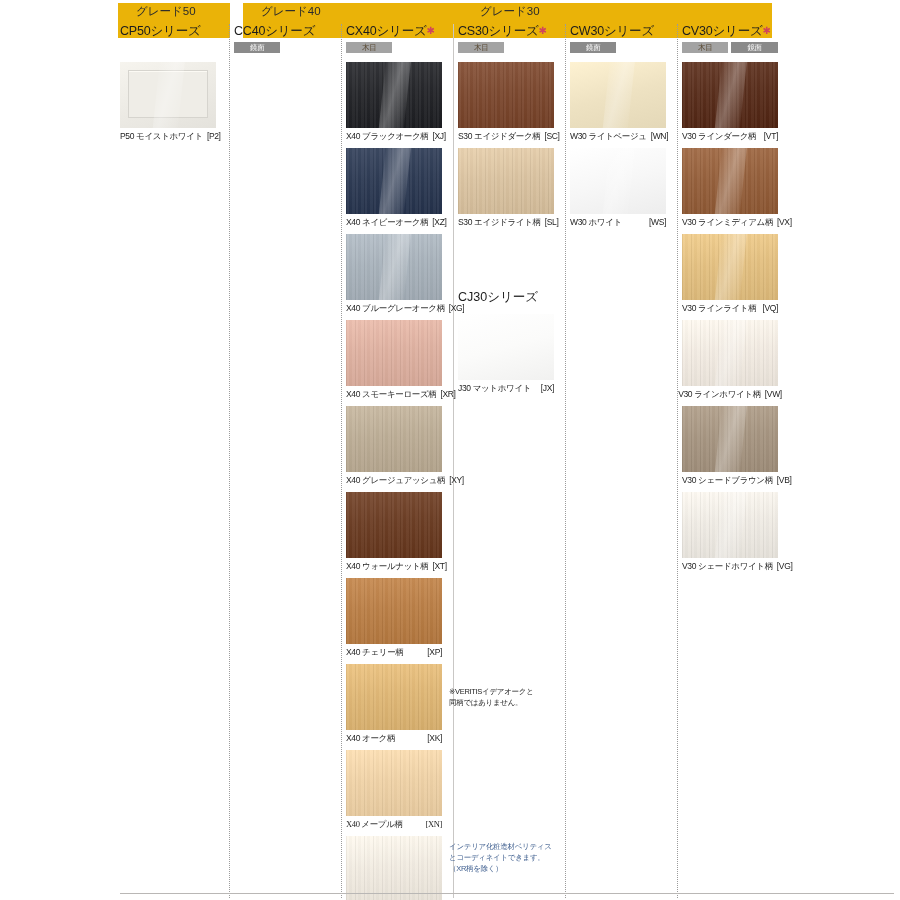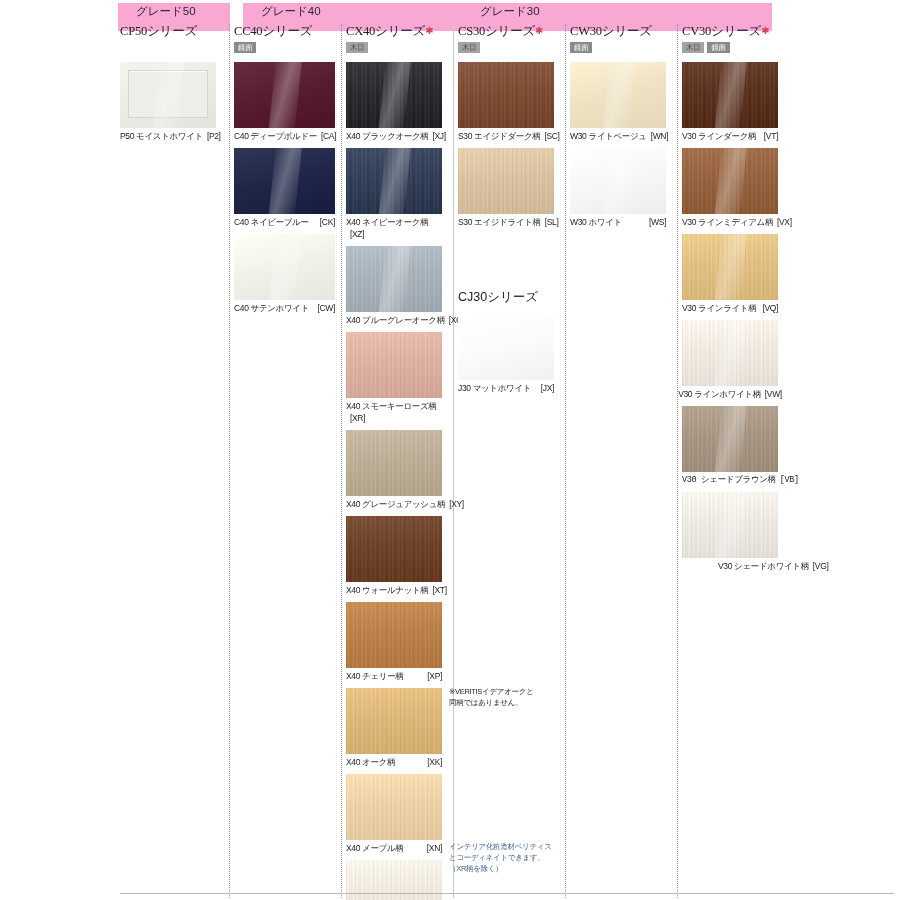--- a/index.html
+++ b/index.html
@@ -13,51 +13,50 @@
   #sheet {
     position: relative;
     width: 900px; height: 900px;
     background: #fff;
   }
 
   
   .grade-band {
     position: absolute;
     top: 3px;
-    height: 28px;
-    background: #f9a8d4;
+    height: 35px;
+    background: #eab308;
     color: #2b2b2b;
     font-size: 11.5px;
     line-height: 17px;
     padding-left: 18px;
     white-space: nowrap;
   }
 
   
   .col {
     position: absolute;
     top: 24px;
   }
   .col-title {
     font-size: 12.5px;
     color: #1d1d1d;
     line-height: 14px;
     white-space: nowrap;
     letter-spacing: -0.2px;
-    font-family: Liberation Serif, serif;
   }
   .col-title .ast { color: #d0455c; font-size: 10px; vertical-align: 1px; }
 
   .badges { margin-top: 4px; height: 13px; white-space: nowrap; }
   .badge {
     display: inline-block;
     font-size: 7.5px;
     line-height: 11px;
     height: 11px;
-    padding: 0 4px;
+    padding: 0 16px;
     margin-right: 3px;
     color: #3a332c;
     letter-spacing: -0.3px;
     vertical-align: top;
   }
   .badge.wood   { background: #a3a3a3; color: #5a4a34; }
   .badge.mirror { background: #8a8a8a; color: #ffffff; }
 
   
   .swatches { margin-top: 7px; }
@@ -173,72 +172,49 @@
             <div class="sw-label" style="width: 96px;">
               <span class="nm">P50 モイストホワイト</span>
               <span class="cd">[P2]</span>
             </div>
           </div>
         </div>
       </div>
       <div class="col" style="left: 234px;">
         <div class="col-title">CC40シリーズ</div>
         <div class="badges"><span class="badge mirror">鏡面</span></div>
-        <div class="swatches">
-          <div class="sw-item">
-            <div class="sw-box sw-gloss" style="width: 101px; height: 66px; background: linear-gradient(165deg, rgb(103, 44, 62) 0%, rgb(87, 28, 46) 50%, rgb(77, 18, 36) 100%);"></div>
-            <div class="sw-label" style="width: 101px;">
-              <span class="nm">C40 ディープボルドー</span>
-              <span class="cd">[CA]</span>
-            </div>
-          </div>
-          <div class="sw-item">
-            <div class="sw-box sw-gloss" style="width: 101px; height: 66px; background: linear-gradient(165deg, rgb(47, 54, 87) 0%, rgb(31, 38, 71) 50%, rgb(21, 28, 61) 100%);"></div>
-            <div class="sw-label" style="width: 101px;">
-              <span class="nm">C40 ネイビーブルー</span>
-              <span class="cd">[CK]</span>
-            </div>
-          </div>
-          <div class="sw-item">
-            <div class="sw-box sw-gloss" style="width: 101px; height: 66px; background: linear-gradient(165deg, rgb(255, 255, 249) 0%, rgb(242, 241, 233) 50%, rgb(232, 231, 223) 100%);"></div>
-            <div class="sw-label" style="width: 101px;">
-              <span class="nm">C40 サテンホワイト</span>
-              <span class="cd">[CW]</span>
-            </div>
-          </div>
-        </div>
       </div>
       <div class="col" style="left: 346px;">
         <div class="col-title">CX40シリーズ<span class="ast">✱</span></div>
         <div class="badges"><span class="badge wood">木目</span></div>
         <div class="swatches">
           <div class="sw-item">
             <div class="sw-box sw-gloss" style="width: 96px; height: 66px; background: repeating-linear-gradient(90deg, rgba(0, 0, 0, 0.055) 0px, rgba(0, 0, 0, 0.055) 1px, rgba(255, 255, 255, 0.05) 1px, rgba(255, 255, 255, 0.05) 3px, rgba(0, 0, 0, 0.02) 3px, rgba(0, 0, 0, 0.02) 6px, rgba(255, 255, 255, 0.04) 6px, rgba(255, 255, 255, 0.04) 9px), linear-gradient(175deg, rgb(53, 54, 58) 0%, rgb(39, 40, 44) 45%, rgb(27, 28, 32) 100%);"></div>
             <div class="sw-label" style="width: 96px;">
               <span class="nm">X40 ブラックオーク柄</span>
               <span class="cd">[XJ]</span>
             </div>
           </div>
           <div class="sw-item">
             <div class="sw-box sw-gloss" style="width: 96px; height: 66px; background: repeating-linear-gradient(90deg, rgba(0, 0, 0, 0.055) 0px, rgba(0, 0, 0, 0.055) 1px, rgba(255, 255, 255, 0.05) 1px, rgba(255, 255, 255, 0.05) 3px, rgba(0, 0, 0, 0.02) 3px, rgba(0, 0, 0, 0.02) 6px, rgba(255, 255, 255, 0.04) 6px, rgba(255, 255, 255, 0.04) 9px), linear-gradient(175deg, rgb(61, 74, 99) 0%, rgb(47, 60, 85) 45%, rgb(35, 48, 73) 100%);"></div>
-            <div class="sw-label" style="width: 96px; flex-direction: column;">
+            <div class="sw-label" style="width: 96px;">
               <span class="nm">X40 ネイビーオーク柄</span>
               <span class="cd">[XZ]</span>
             </div>
           </div>
           <div class="sw-item">
             <div class="sw-box sw-gloss" style="width: 96px; height: 66px; background: repeating-linear-gradient(90deg, rgba(0, 0, 0, 0.055) 0px, rgba(0, 0, 0, 0.055) 1px, rgba(255, 255, 255, 0.05) 1px, rgba(255, 255, 255, 0.05) 3px, rgba(0, 0, 0, 0.02) 3px, rgba(0, 0, 0, 0.02) 6px, rgba(255, 255, 255, 0.04) 6px, rgba(255, 255, 255, 0.04) 9px), linear-gradient(175deg, rgb(183, 193, 202) 0%, rgb(169, 179, 188) 45%, rgb(157, 167, 176) 100%);"></div>
             <div class="sw-label" style="width: 96px;">
               <span class="nm">X40 ブルーグレーオーク柄</span>
               <span class="cd">[XG]</span>
             </div>
           </div>
           <div class="sw-item">
             <div class="sw-box" style="width: 96px; height: 66px; background: repeating-linear-gradient(90deg, rgba(0, 0, 0, 0.055) 0px, rgba(0, 0, 0, 0.055) 1px, rgba(255, 255, 255, 0.05) 1px, rgba(255, 255, 255, 0.05) 3px, rgba(0, 0, 0, 0.02) 3px, rgba(0, 0, 0, 0.02) 6px, rgba(255, 255, 255, 0.04) 6px, rgba(255, 255, 255, 0.04) 9px), linear-gradient(175deg, rgb(237, 192, 176) 0%, rgb(223, 178, 162) 45%, rgb(211, 166, 150) 100%);"></div>
-            <div class="sw-label" style="width: 96px; flex-direction: column;">
+            <div class="sw-label" style="width: 96px;">
               <span class="nm">X40 スモーキーローズ柄</span>
               <span class="cd">[XR]</span>
             </div>
           </div>
           <div class="sw-item">
             <div class="sw-box" style="width: 96px; height: 66px; background: repeating-linear-gradient(90deg, rgba(0, 0, 0, 0.055) 0px, rgba(0, 0, 0, 0.055) 1px, rgba(255, 255, 255, 0.05) 1px, rgba(255, 255, 255, 0.05) 3px, rgba(0, 0, 0, 0.02) 3px, rgba(0, 0, 0, 0.02) 6px, rgba(255, 255, 255, 0.04) 6px, rgba(255, 255, 255, 0.04) 9px), linear-gradient(175deg, rgb(203, 188, 165) 0%, rgb(189, 174, 151) 45%, rgb(177, 162, 139) 100%);"></div>
             <div class="sw-label" style="width: 96px;">
               <span class="nm">X40 グレージュアッシュ柄</span>
               <span class="cd">[XY]</span>
             </div>
@@ -259,21 +235,21 @@
           </div>
           <div class="sw-item">
             <div class="sw-box" style="width: 96px; height: 66px; background: repeating-linear-gradient(90deg, rgba(0, 0, 0, 0.055) 0px, rgba(0, 0, 0, 0.055) 1px, rgba(255, 255, 255, 0.05) 1px, rgba(255, 255, 255, 0.05) 3px, rgba(0, 0, 0, 0.02) 3px, rgba(0, 0, 0, 0.02) 6px, rgba(255, 255, 255, 0.04) 6px, rgba(255, 255, 255, 0.04) 9px), linear-gradient(175deg, rgb(238, 198, 133) 0%, rgb(224, 184, 119) 45%, rgb(212, 172, 107) 100%);"></div>
             <div class="sw-label" style="width: 96px;">
               <span class="nm">X40 オーク柄</span>
               <span class="cd">[XK]</span>
             </div>
           </div>
           <div class="sw-item">
             <div class="sw-box" style="width: 96px; height: 66px; background: repeating-linear-gradient(90deg, rgba(0, 0, 0, 0.055) 0px, rgba(0, 0, 0, 0.055) 1px, rgba(255, 255, 255, 0.05) 1px, rgba(255, 255, 255, 0.05) 3px, rgba(0, 0, 0, 0.02) 3px, rgba(0, 0, 0, 0.02) 6px, rgba(255, 255, 255, 0.04) 6px, rgba(255, 255, 255, 0.04) 9px), linear-gradient(175deg, rgb(254, 225, 182) 0%, rgb(240, 211, 168) 45%, rgb(228, 199, 156) 100%);"></div>
-            <div class="sw-label" style="width: 96px;">
+            <div class="sw-label" style="width: 96px; font-family: Liberation Serif, serif;">
               <span class="nm">X40 メープル柄</span>
               <span class="cd">[XN]</span>
             </div>
           </div>
           <div class="sw-item">
             <div class="sw-box" style="width: 96px; height: 66px; background: repeating-linear-gradient(90deg, rgba(0, 0, 0, 0.055) 0px, rgba(0, 0, 0, 0.055) 1px, rgba(255, 255, 255, 0.05) 1px, rgba(255, 255, 255, 0.05) 3px, rgba(0, 0, 0, 0.02) 3px, rgba(0, 0, 0, 0.02) 6px, rgba(255, 255, 255, 0.04) 6px, rgba(255, 255, 255, 0.04) 9px), linear-gradient(175deg, rgb(255, 250, 240) 0%, rgb(242, 236, 226) 45%, rgb(230, 224, 214) 100%);"></div>
           </div>
         </div>
       </div>
       <div class="col" style="left: 458px;">
@@ -343,28 +319,28 @@
           </div>
           <div class="sw-item">
             <div class="sw-box sw-gloss" style="width: 96px; height: 66px; background: repeating-linear-gradient(90deg, rgba(0, 0, 0, 0.055) 0px, rgba(0, 0, 0, 0.055) 1px, rgba(255, 255, 255, 0.05) 1px, rgba(255, 255, 255, 0.05) 3px, rgba(0, 0, 0, 0.02) 3px, rgba(0, 0, 0, 0.02) 6px, rgba(255, 255, 255, 0.04) 6px, rgba(255, 255, 255, 0.04) 9px), linear-gradient(175deg, rgb(255, 250, 241) 0%, rgb(243, 236, 227) 45%, rgb(231, 224, 215) 100%);"></div>
             <div class="sw-label" style="width: 96px; justify-content: center;">
               <span class="nm">V30 ラインホワイト柄</span>
               <span class="cd">[VW]</span>
             </div>
           </div>
           <div class="sw-item">
             <div class="sw-box sw-gloss" style="width: 96px; height: 66px; background: repeating-linear-gradient(90deg, rgba(0, 0, 0, 0.055) 0px, rgba(0, 0, 0, 0.055) 1px, rgba(255, 255, 255, 0.05) 1px, rgba(255, 255, 255, 0.05) 3px, rgba(0, 0, 0, 0.02) 3px, rgba(0, 0, 0, 0.02) 6px, rgba(255, 255, 255, 0.04) 6px, rgba(255, 255, 255, 0.04) 9px), linear-gradient(175deg, rgb(181, 164, 144) 0%, rgb(167, 150, 130) 45%, rgb(155, 138, 118) 100%);"></div>
-            <div class="sw-label" style="width: 96px; font-family: Liberation Mono, monospace;">
+            <div class="sw-label" style="width: 96px;">
               <span class="nm">V30 シェードブラウン柄</span>
               <span class="cd">[VB]</span>
             </div>
           </div>
           <div class="sw-item">
             <div class="sw-box sw-gloss" style="width: 96px; height: 66px; background: repeating-linear-gradient(90deg, rgba(0, 0, 0, 0.055) 0px, rgba(0, 0, 0, 0.055) 1px, rgba(255, 255, 255, 0.05) 1px, rgba(255, 255, 255, 0.05) 3px, rgba(0, 0, 0, 0.02) 3px, rgba(0, 0, 0, 0.02) 6px, rgba(255, 255, 255, 0.04) 6px, rgba(255, 255, 255, 0.04) 9px), linear-gradient(175deg, rgb(254, 250, 243) 0%, rgb(240, 236, 229) 45%, rgb(228, 224, 217) 100%);"></div>
-            <div class="sw-label" style="width: 96px; margin-left: 36px;">
+            <div class="sw-label" style="width: 96px;">
               <span class="nm">V30 シェードホワイト柄</span>
               <span class="cd">[VG]</span>
             </div>
           </div>
         </div>
       </div>
     </div>
 
   <div id="sub-series" class="col" style="left: 458px; top: 290px;">
       <div class="sub-title">CJ30シリーズ</div>

